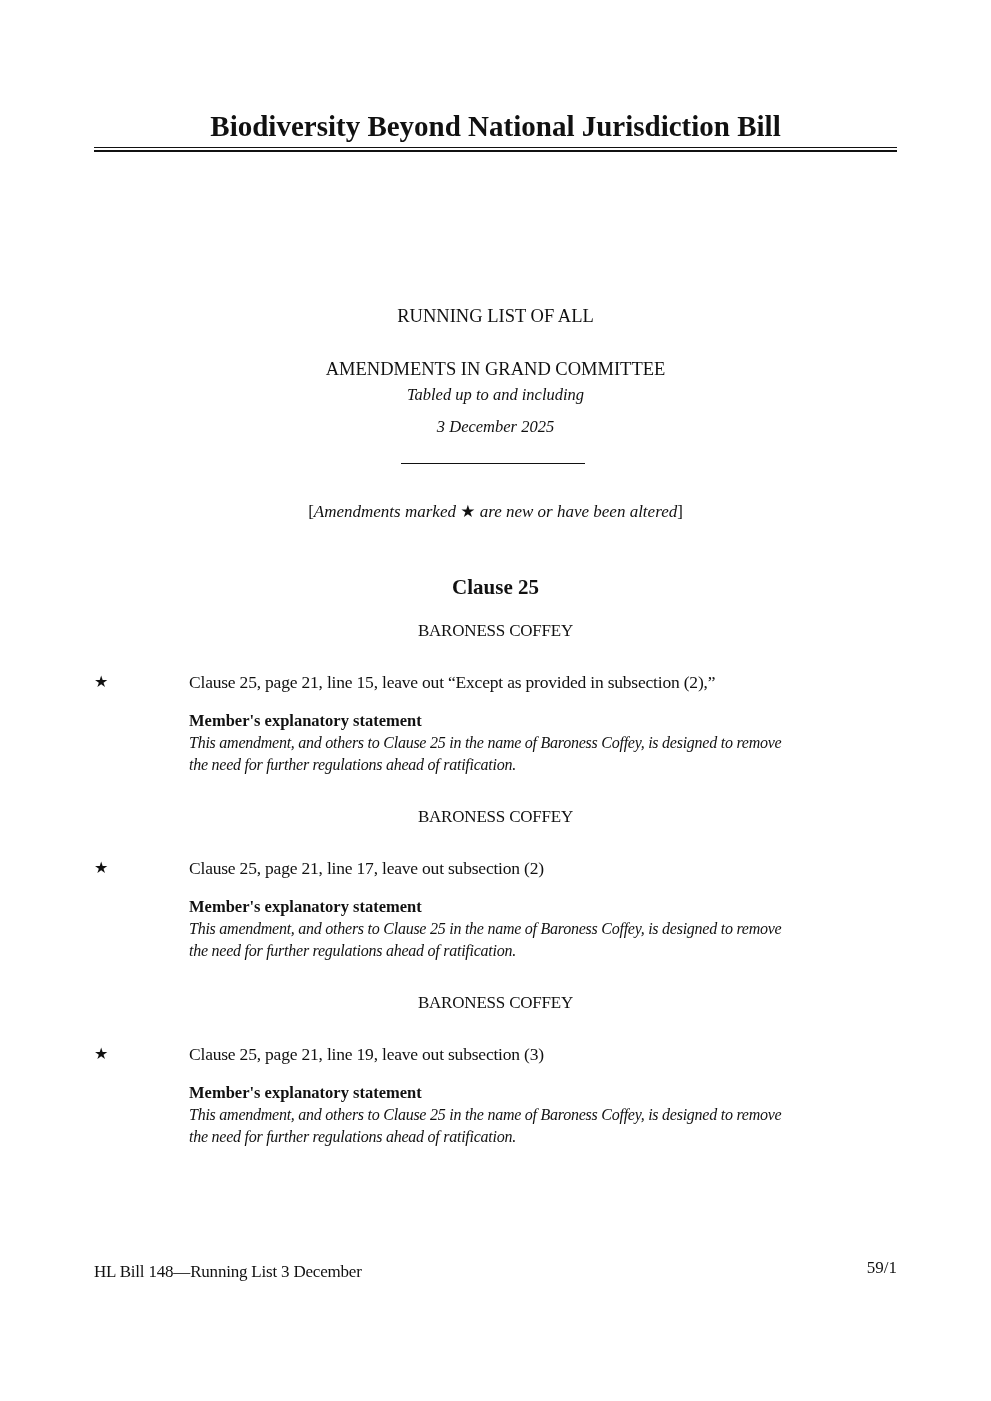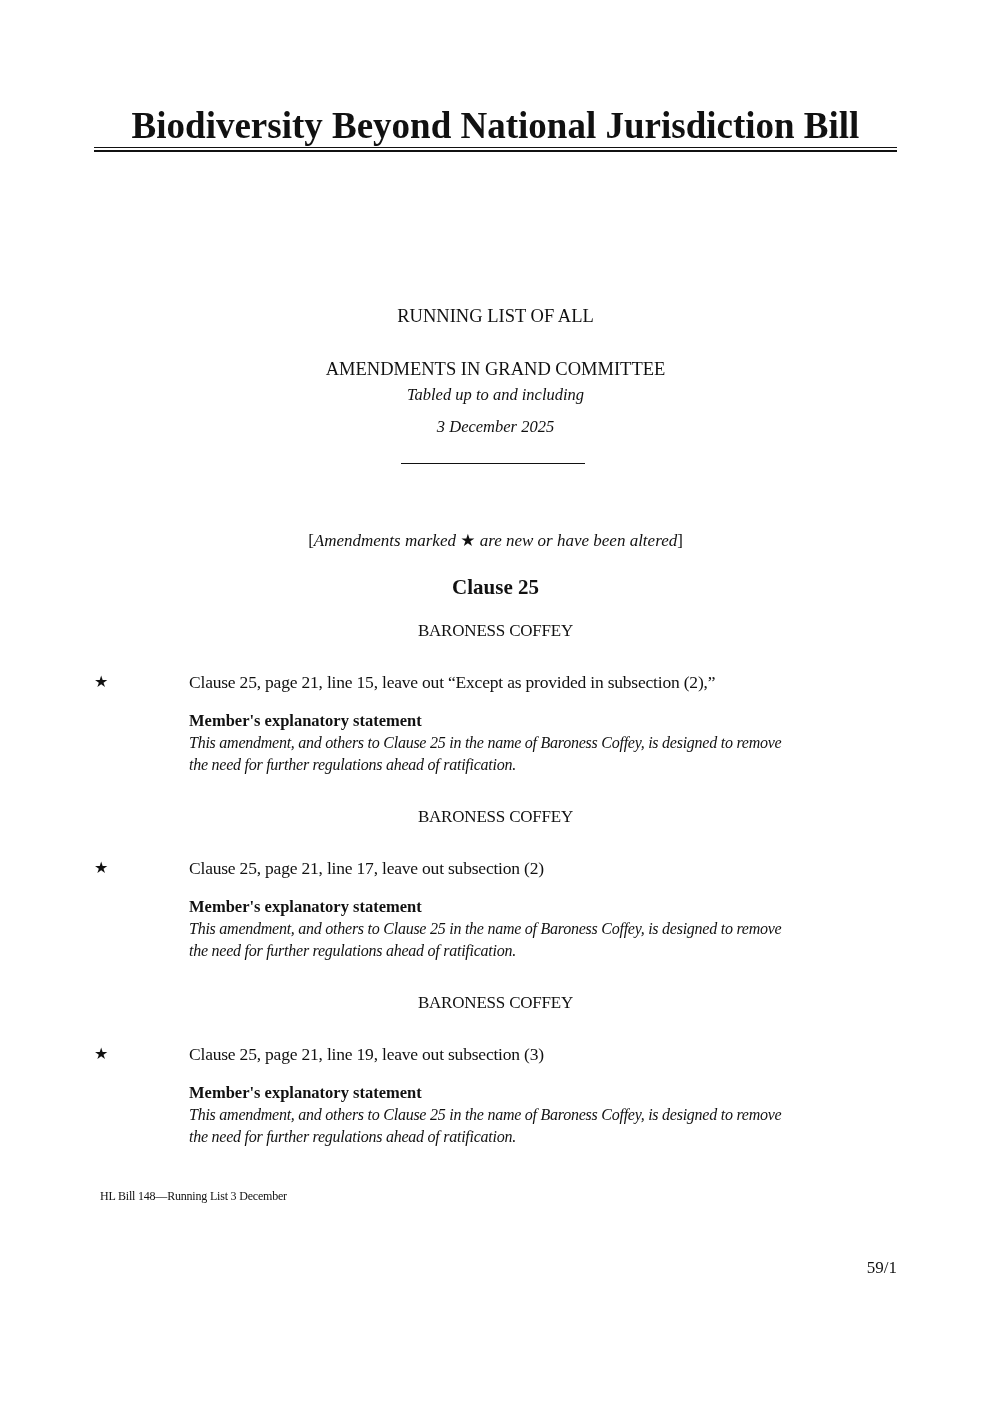--- a/index.html
+++ b/index.html
@@ -1,48 +1,48 @@
 <!DOCTYPE html>
 <html><head>
 <meta charset="utf-8">
 <style>
   html, body { margin: 0; padding: 0; background: #ffffff; }
   body { width: 991px; height: 1401px; position: relative; overflow: hidden;
          font-family: "Liberation Serif", "DejaVu Serif", serif; color: #111; }
   .abs { position: absolute; }
-  .title { left: 94px; width: 803px; top: 106px; text-align: center; font-size: 37px; font-weight: bold; line-height: 40px; }
+  .title { left: 94px; width: 803px; top: 106px; text-align: center; font-size: 29px; font-weight: bold; line-height: 40px; }
   .rule-thin { left: 94px; width: 803px; top: 147px; height: 0; border-top: 1.3px solid #111; }
   .rule-thick { left: 94px; width: 803px; top: 150px; height: 0; border-top: 2.6px solid #111; }
   .center { left: 94px; width: 803px; text-align: center; }
   .caps { font-size: 18.5px; line-height: 24px; }
   .ital { font-style: italic; font-size: 16.5px; line-height: 22px; }
   .short-rule { left: 401px; width: 184px; top: 463px; border-top: 1px solid #111; }
   .clause-head { font-weight: bold; font-size: 21px; line-height: 22px; }
   .member { font-size: 17px; line-height: 22px; letter-spacing: -0.2px; }
   .star { left: 94px; font-size: 16px; line-height: 22px; }
   .amend { left: 189px; font-size: 17.5px; line-height: 22px; letter-spacing: -0.2px; }
   .stmt-head { left: 189px; font-weight: bold; font-size: 16.5px; line-height: 22px; }
   .stmt { left: 189px; width: 715px; font-style: italic; font-size: 16px; line-height: 22px; letter-spacing: -0.25px; }
-  .footer-left { left: 94px; top: 1185px; font-size: 12px; line-height: 22px; letter-spacing: -0.2px; margin-left: 6px; }
+  .footer-left { left: 94px; top: 1261px; font-size: 17px; line-height: 22px; letter-spacing: -0.2px; }
   .footer-right { right: 94px; top: 1257px; font-size: 17px; line-height: 22px; }
 </style>
 </head>
 <body>
 
 <div class="abs title">Biodiversity Beyond National Jurisdiction Bill</div>
 <div class="abs rule-thin"></div>
 <div class="abs rule-thick"></div>
 
 <div class="abs center caps" style="top:304px;">RUNNING LIST OF ALL</div>
 <div class="abs center caps" style="top:341px;margin-top:16px;">AMENDMENTS IN GRAND COMMITTEE</div>
 <div class="abs center ital" style="top:384px;">Tabled up to and including</div>
 <div class="abs center ital" style="top:416px;">3 December 2025</div>
 <div class="abs short-rule"></div>
 
-<div class="abs center" style="top:530px; font-size:17px; line-height:22px;">
+<div class="abs center" style="top:501px; font-size:17px; line-height:22px;">
   <span>[</span><span style="font-style:italic;">Amendments marked </span><span>★</span><span style="font-style:italic;"> are new or have been altered</span><span>]</span>
 </div>
 
 <div class="abs center clause-head" style="top:576px;">Clause 25</div>
 
 <div class="abs center member" style="top:620px;">BARONESS COFFEY</div>
 <div class="abs star" style="top:671px;">★</div>
 <div class="abs amend" style="top:671px;">Clause 25, page 21, line 15, leave out “Except as provided in subsection (2),”</div>
 <div class="abs stmt-head" style="top:710px;">Member's explanatory statement</div>
 <div class="abs stmt" style="top:732px;">This amendment, and others to Clause 25 in the name of Baroness Coffey, is designed to remove</div>

